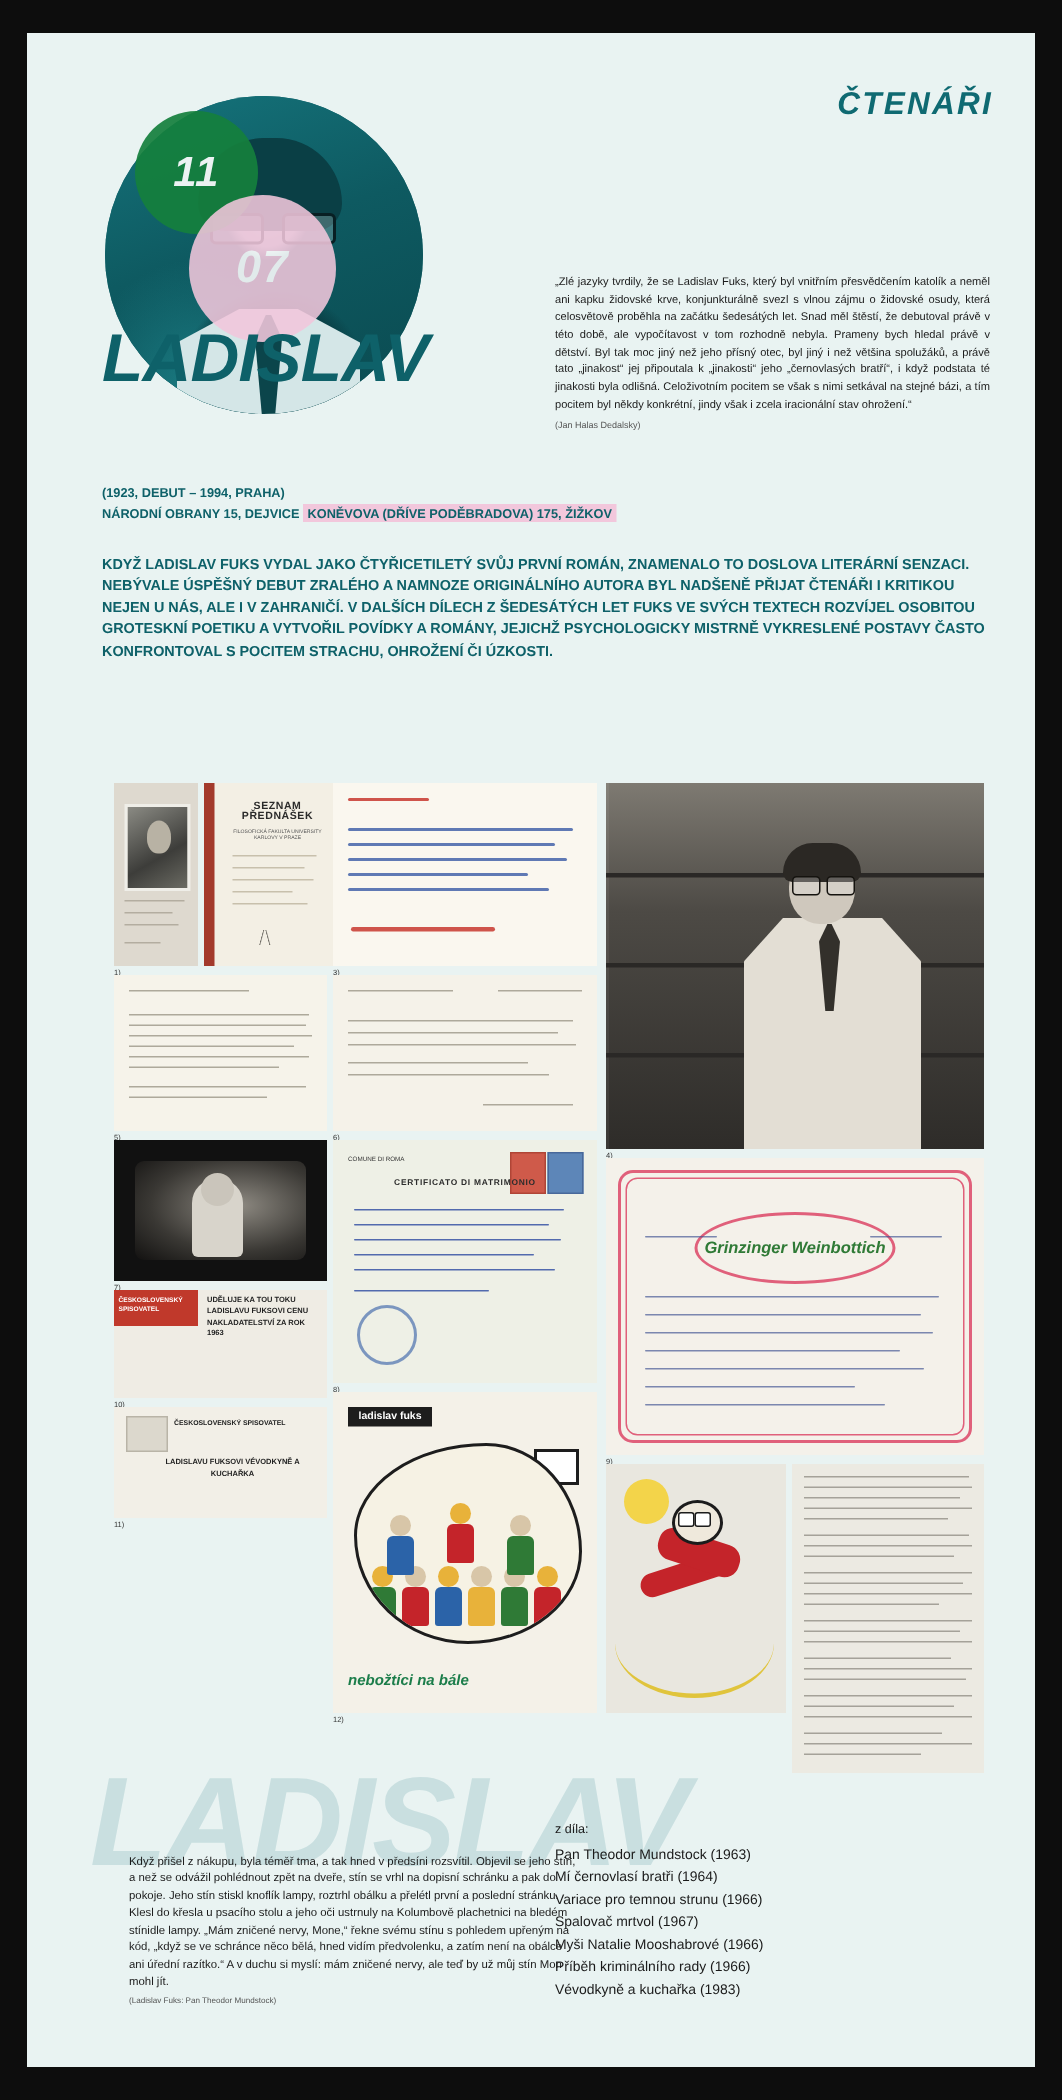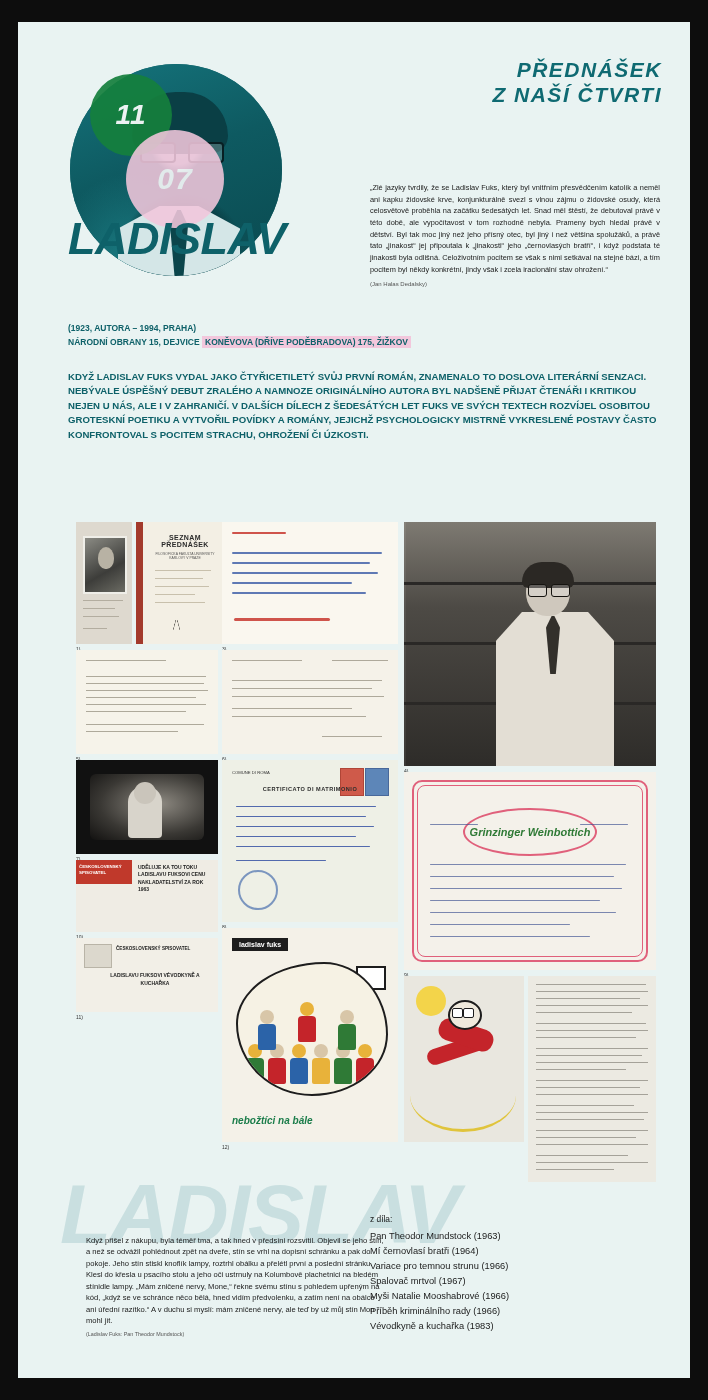--- a/index.html
+++ b/index.html
@@ -375,36 +375,35 @@
     </div>
 
     <div class="circle-teal">
       <span>11</span>
     </div>
     <div class="circle-pink">
       <span>07</span>
     </div>
 
     <div class="brand">
-      <div>PŘEDNÁŠEK</div>
-      <div>Z NAŠÍ ČTVRTI</div>
+      <div>ČTENÁŘI</div>
     </div>
 
     <div class="name-block">
       <div>LADISLAV</div>
     </div>
 
     <div class="quote">
       <span>„Zlé jazyky tvrdily, že se Ladislav Fuks, který byl vnitřním přesvědčením katolík a neměl ani kapku židovské krve, konjunkturálně svezl s vlnou zájmu o židovské osudy, která celosvětově proběhla na začátku šedesátých let. Snad měl štěstí, že debutoval právě v této době, ale vypočítavost v tom rozhodně nebyla. Prameny bych hledal právě v dětství. Byl tak moc jiný než jeho přísný otec, byl jiný i než většina spolužáků, a právě tato „jinakost“ jej připoutala k „jinakosti“ jeho „černovlasých bratří“, i když podstata té jinakosti byla odlišná. Celoživotním pocitem se však s nimi setkával na stejné bázi, a tím pocitem byl někdy konkrétní, jindy však i zcela iracionální stav ohrožení.“</span>
       <span class="sig">(Jan Halas Dedalsky)</span>
     </div>
   </div>
 
   <div class="meta">
-    <div>(1923, AUTORA – 1994, PRAHA)</div>
+    <div>(1923, DEBUT – 1994, PRAHA)</div>
     <div>
       <span>NÁRODNÍ OBRANY 15, DEJVICE</span>
       <span class="addr-hl">KONĚVOVA (DŘÍVE PODĚBRADOVA) 175, ŽIŽKOV</span>
     </div>
   </div>
 
   <div class="lead">KDYŽ LADISLAV FUKS VYDAL JAKO ČTYŘICETILETÝ SVŮJ PRVNÍ ROMÁN, ZNAMENALO TO DOSLOVA LITERÁRNÍ SENZACI. NEBÝVALE ÚSPĚŠNÝ DEBUT ZRALÉHO A NAMNOZE ORIGINÁLNÍHO AUTORA BYL NADŠENĚ PŘIJAT ČTENÁŘI I KRITIKOU NEJEN U NÁS, ALE I V ZAHRANIČÍ. V DALŠÍCH DÍLECH Z ŠEDESÁTÝCH LET  FUKS VE SVÝCH TEXTECH ROZVÍJEL OSOBITOU GROTESKNÍ POETIKU A VYTVOŘIL POVÍDKY A ROMÁNY, JEJICHŽ PSYCHOLOGICKY MISTRNĚ VYKRESLENÉ POSTAVY ČASTO KONFRONTOVAL S POCITEM STRACHU, OHROŽENÍ ČI ÚZKOSTI.</div>
 
   <div class="gallery">
 

